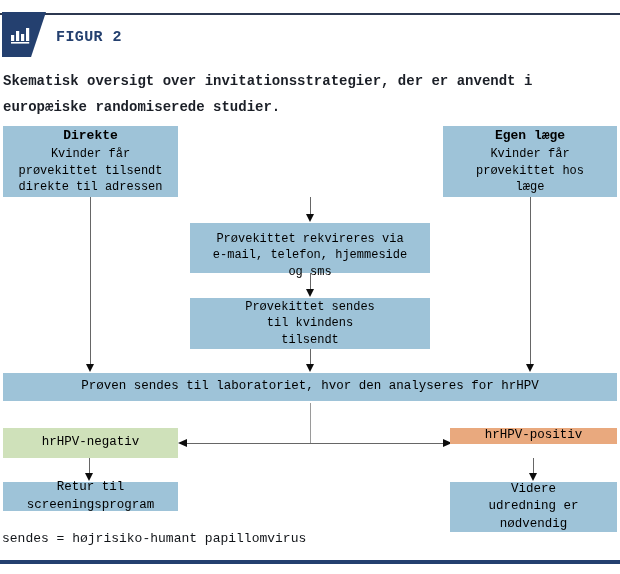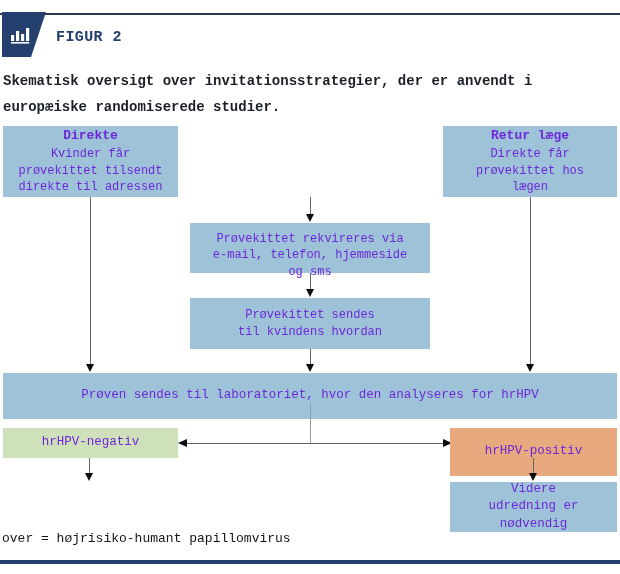--- a/index.html
+++ b/index.html
@@ -11,21 +11,21 @@
   .badge{position:absolute;top:12px;left:2px;width:44px;height:45px;background:var(--navy);
          clip-path:polygon(0 0,100% 0,66% 100%,0 100%);display:flex;align-items:center;}
   .badge svg{margin-left:7px;}
   .figur-label{position:absolute;top:29px;left:56px;font-size:15px;font-weight:700;
                color:var(--navy);letter-spacing:.4px;}
   .caption{position:absolute;top:69px;left:3px;width:606px;font-size:14px;font-weight:700;
            color:#1b1f27;line-height:1.85;}
 
   
   .box{position:absolute;display:flex;flex-direction:column;justify-content:center;
-       align-items:center;text-align:center;font-size:12px;line-height:1.38;color:#6d28d9;}
+       align-items:center;text-align:center;font-size:12px;line-height:1.38;color:#000000;}
   .blue{background:var(--box_blue);}
   .green{background:var(--box_green);}
   .orange{background:var(--box_orange);}
   .box .hd{font-weight:700;font-size:13px;margin-bottom:1px;}
   .sz{font-size:12.5px;}
 
   
   .vline{position:absolute;width:1px;background:#666;}
   .vline.light{background:#9a9a9a;}
   .hline{position:absolute;height:1px;background:#666;}
@@ -55,67 +55,70 @@
     </svg>
   </div>
   <div class="figur-label">FIGUR 2</div>
   <div class="caption">Skematisk oversigt over invitationsstrategier, der er anvendt i europæiske randomiserede studier.</div>
 
   <div class="box blue" style="left:3px;top:126px;width:175px;height:71px;">
     <div class="hd">Direkte</div>
     <div style="max-width:160px;">Kvinder får prøvekittet tilsendt direkte til adressen</div>
   </div>
   <div class="box blue" style="left:443px;top:126px;width:174px;height:71px;">
-    <div class="hd">Retur læge</div>
-    <div style="max-width:135px;">Direkte får prøvekittet hos lægen</div>
+    <div class="hd">Egen læge</div>
+    <div style="max-width:135px;">Kvinder får prøvekittet hos læge</div>
   </div>
 
   <div class="vline" style="left:90px;top:197px;height:168px;"></div>
   <div class="ah-down" style="left:85.5px;top:364px;"></div>
   <div class="vline" style="left:530px;top:197px;height:168px;"></div>
   <div class="ah-down" style="left:525.5px;top:364px;"></div>
 
   <div class="vline" style="left:310px;top:197px;height:18px;"></div>
   <div class="ah-down" style="left:305.5px;top:214px;"></div>
 
   <div class="box blue" style="left:190px;top:223px;width:240px;height:50px;">
     <div style="max-width:200px;margin-top:15px;">Prøvekittet rekvireres via e-mail, telefon, hjemmeside og sms</div>
   </div>
 
   <div class="vline" style="left:310px;top:273px;height:17px;"></div>
   <div class="ah-down" style="left:305.5px;top:289px;"></div>
 
   <div class="box blue" style="left:190px;top:298px;width:240px;height:51px;">
-    <div style="max-width:150px;">Prøvekittet sendes til kvindens hvordan</div>
+    <div style="max-width:150px;">Prøvekittet sendes til kvindens tilsendt</div>
   </div>
 
   <div class="vline" style="left:310px;top:349px;height:16px;"></div>
   <div class="ah-down" style="left:305.5px;top:364px;"></div>
 
-  <div class="box blue sz" style="left:3px;top:373px;width:614px;height:46px;">
+  <div class="box blue sz" style="left:3px;top:373px;width:614px;height:28px;">
     <div>Prøven sendes til laboratoriet, hvor den analyseres for hrHPV</div>
   </div>
 
   <div class="vline light" style="left:310px;top:403px;height:40px;"></div>
   <div class="hline" style="left:187px;top:443px;width:256px;"></div>
   <div class="ah-left" style="left:178px;top:438.5px;"></div>
   <div class="ah-right" style="left:443px;top:438.5px;"></div>
 
   <div class="box green sz" style="left:3px;top:428px;width:175px;height:30px;">
     <div>hrHPV-negativ</div>
   </div>
-  <div class="box orange sz" style="left:450px;top:428px;width:167px;height:48px;">
+  <div class="box orange sz" style="left:450px;top:428px;width:167px;height:16px;">
     <div>hrHPV-positiv</div>
   </div>
 
   <div class="vline" style="left:89px;top:458px;height:16px;"></div>
   <div class="ah-down" style="left:84.5px;top:473px;"></div>
   <div class="vline" style="left:533px;top:458px;height:16px;"></div>
   <div class="ah-down" style="left:528.5px;top:473px;"></div>
 
+  <div class="box blue sz" style="left:3px;top:482px;width:175px;height:29px;">
+    <div>Retur til screeningsprogram</div>
+  </div>
   <div class="box blue sz" style="left:450px;top:482px;width:167px;height:50px;">
     <div style="max-width:120px;text-align:center;">Videre udredning er nødvendig</div>
   </div>
 
-  <div class="footnote">over = højrisiko-humant papillomvirus</div>
+  <div class="footnote">sendes = højrisiko-humant papillomvirus</div>
   <div class="bottom-rule"></div>
 
 </div>
 
 </body></html>

